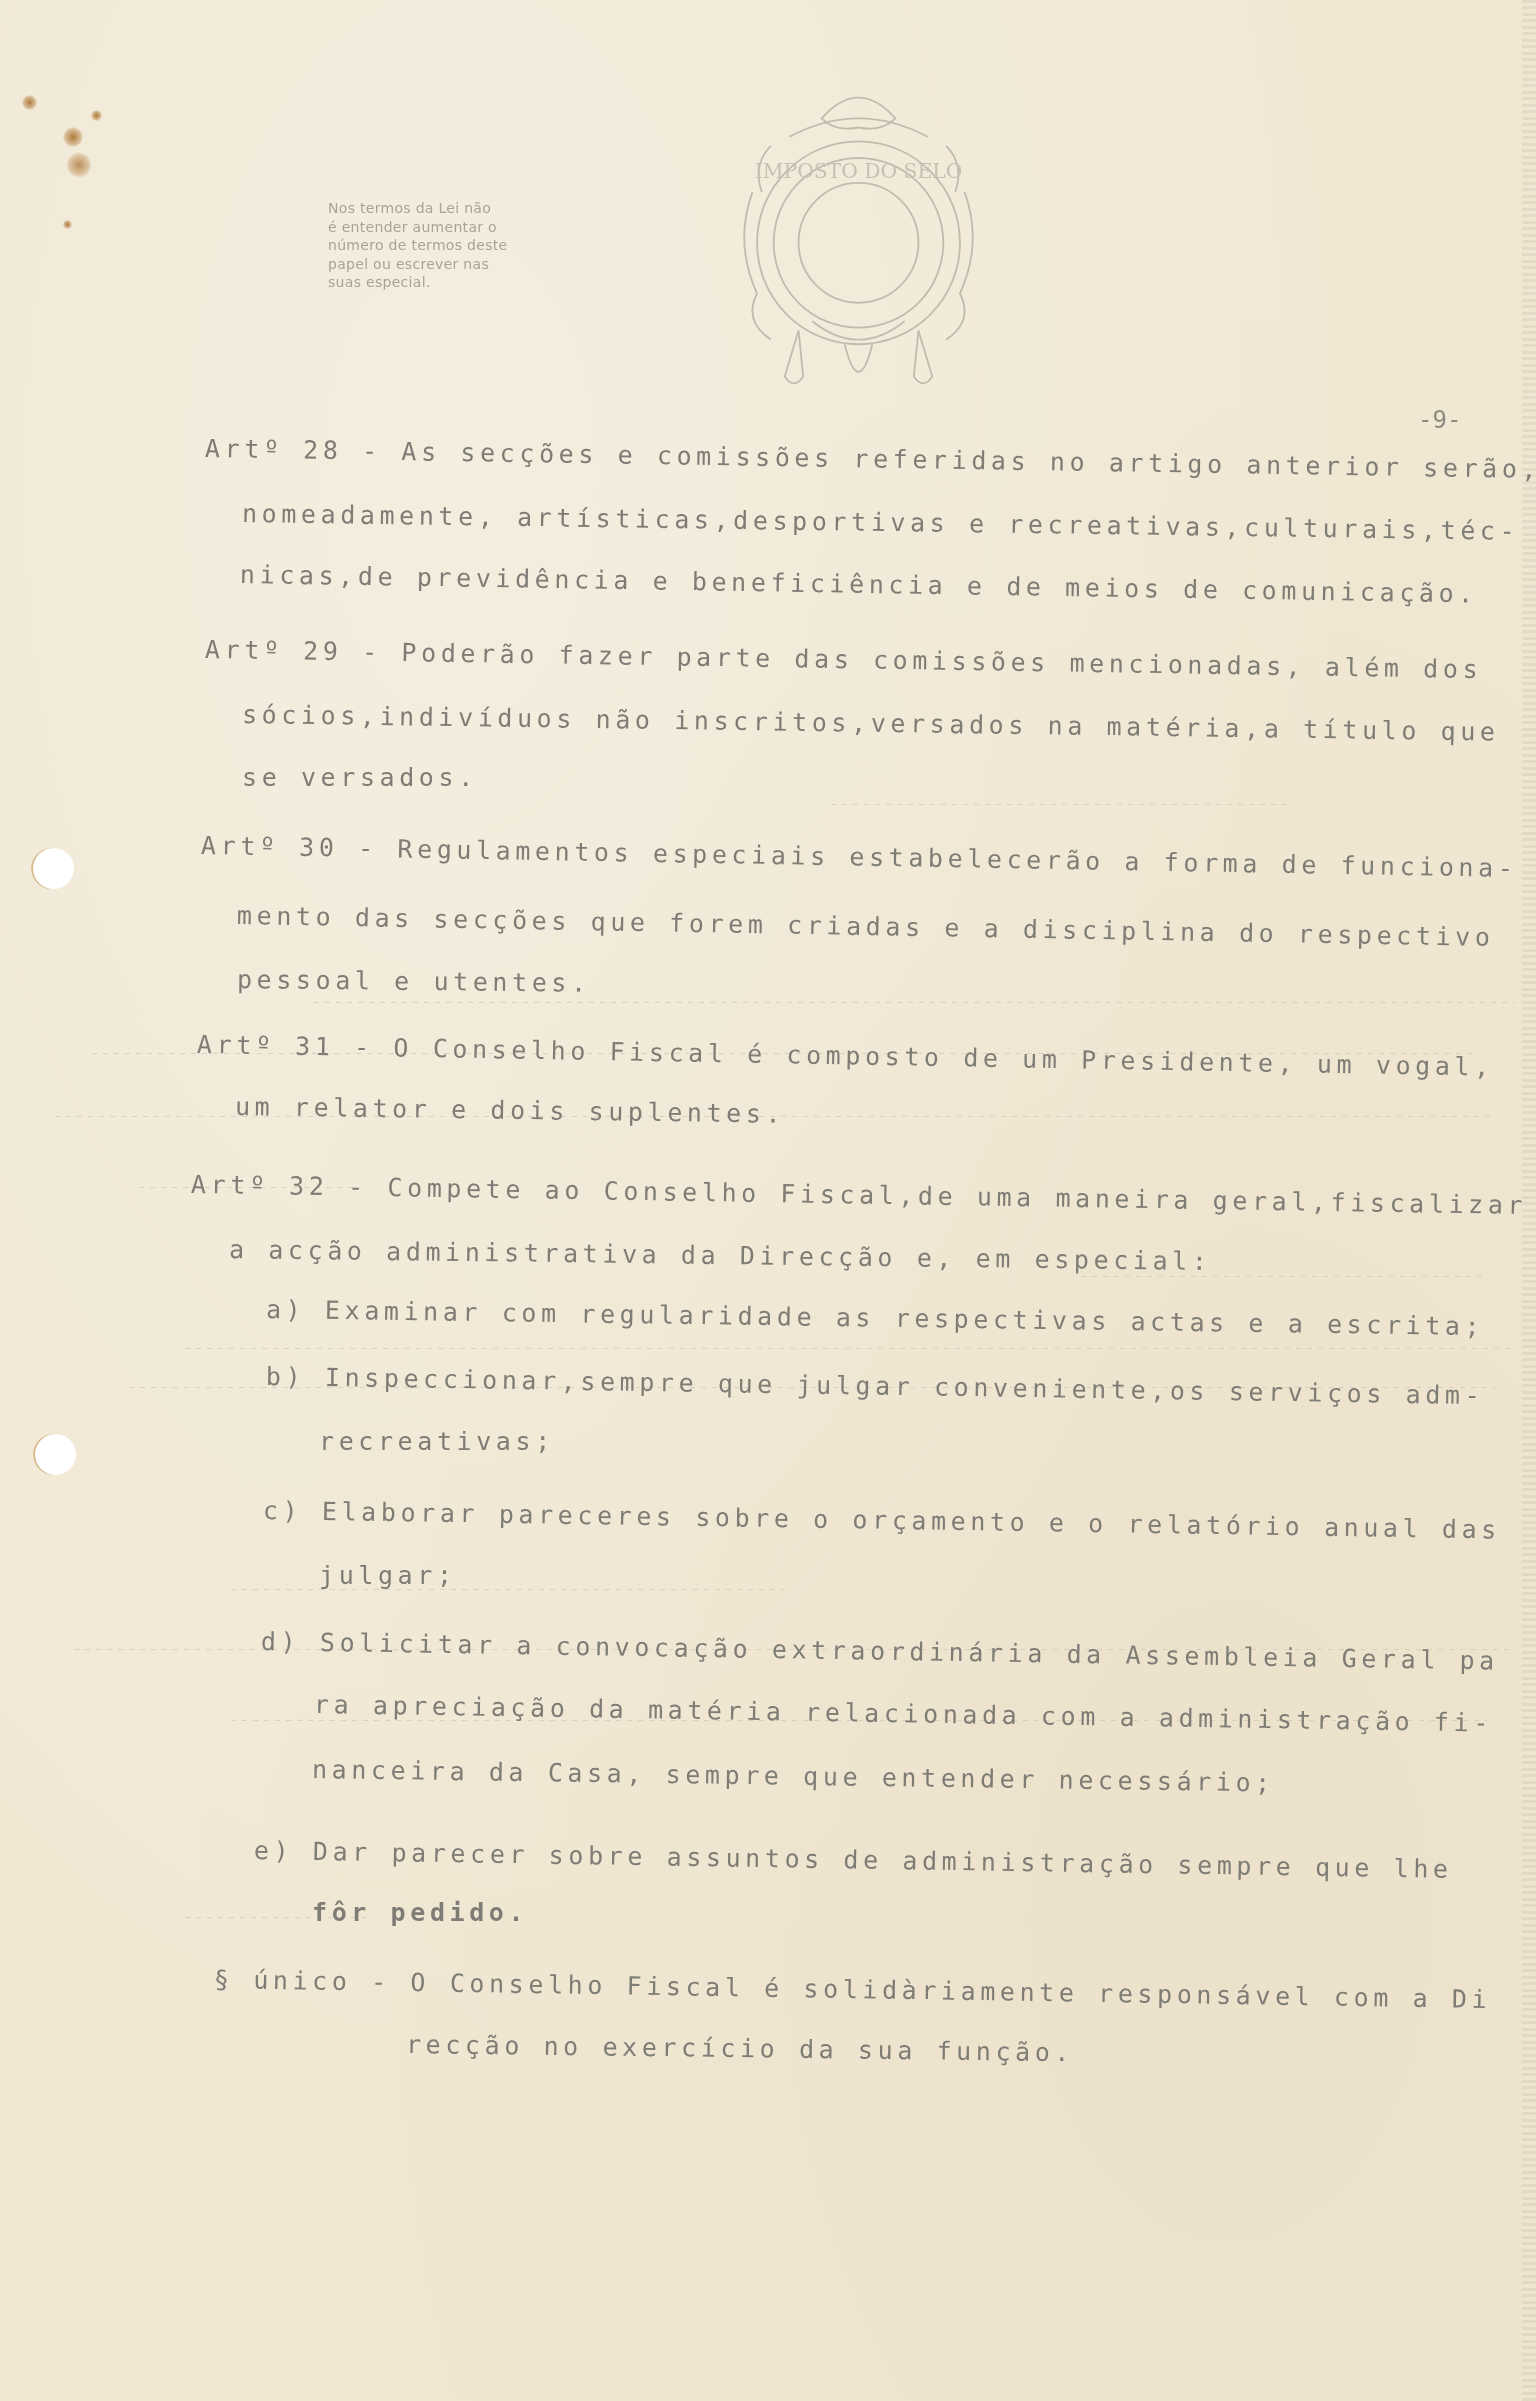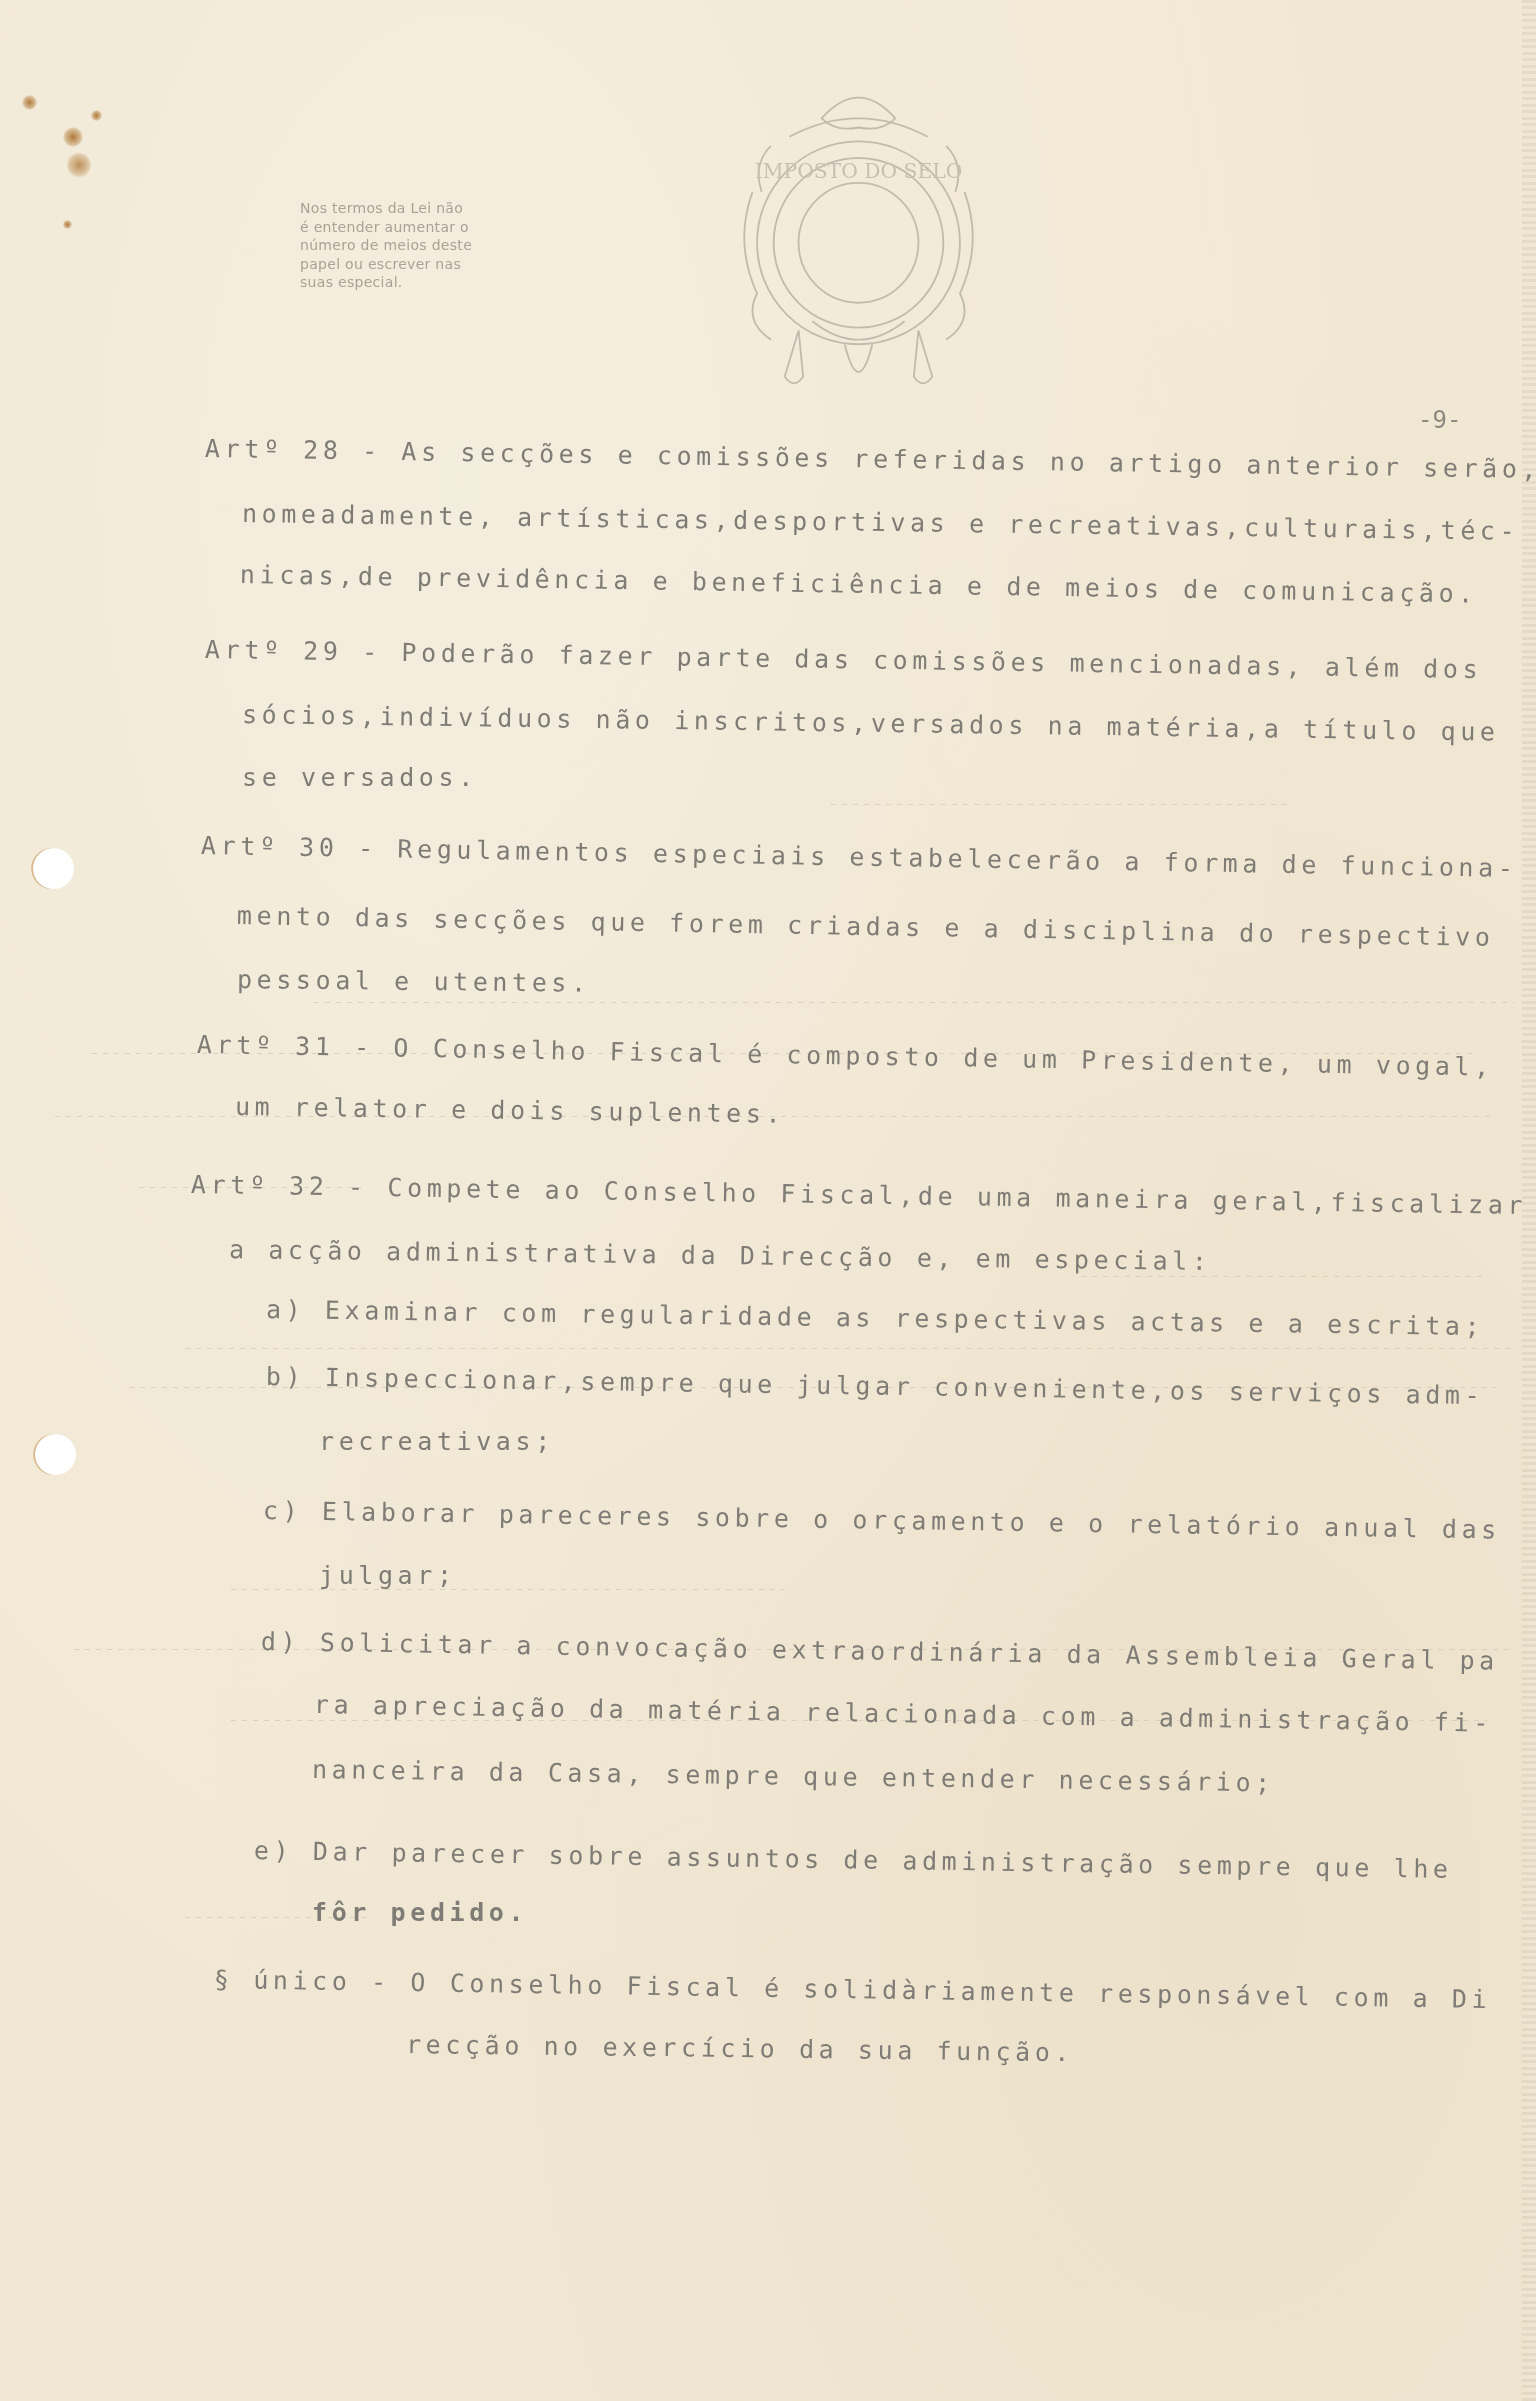--- a/index.html
+++ b/index.html
@@ -23,21 +23,21 @@
     .stain { position: absolute; border-radius: 50%; background: radial-gradient(circle, #b07a3a 0%, rgba(176,122,58,0.4) 55%, transparent 75%); }
     .punch-hole {
       position: absolute; width: 41px; height: 41px; border-radius: 50%;
       background: #ffffff; box-shadow: -1.8px 0 0 #d8b98a;
     }
     .notice {
       position: absolute; left: 300px; top: 199px; width: 240px;
       font-family: "DejaVu Sans", "Liberation Sans", sans-serif;
       font-size: 14px; line-height: 18.5px; color: #a9a396; letter-spacing: 0.3px;
     }
-    .notice div { white-space: nowrap; }
+    .notice div { white-space: nowrap; margin-left: 28px; }
     .seal {
       position: absolute; left: 734px; top: 81px; width: 249px; height: 319px;
       opacity: 0.55;
     }
     .page-number {
       position: absolute; left: 1418px; top: 406px;
       font-size: 24px; color: #8d8a82;
     }
     .line {
       position: absolute; white-space: nowrap;
@@ -62,21 +62,21 @@
   <div class="stain" style="left:63px;top:127px;width:20.3px;height:20.3px;"></div>
   <div class="stain" style="left:67px;top:152px;width:24px;height:26px;opacity:0.8;"></div>
   <div class="stain" style="left:63px;top:220px;width:9.2px;height:9.2px;"></div>
 
   <div class="punch-hole" style="left:33px;top:848px;"></div>
   <div class="punch-hole" style="left:35px;top:1434px;"></div>
 
   <div class="notice">
     <div>Nos termos da Lei não</div>
     <div>é entender aumentar o</div>
-    <div>número de meios deste</div>
+    <div>número de termos deste</div>
     <div>papel ou escrever nas</div>
     <div>suas especial.</div>
   </div>
 
   <svg class="seal" viewBox="0 0 270 345">
     <g fill="none" stroke="#9a968c" stroke-width="2">
       <path d="M95 40 Q135 -5 175 40 Q160 55 135 50 Q110 55 95 40 Z"></path>
       <path d="M60 60 Q135 20 210 60"></path>
       <circle cx="135" cy="175" r="110"></circle>
       <circle cx="135" cy="175" r="92"></circle>

